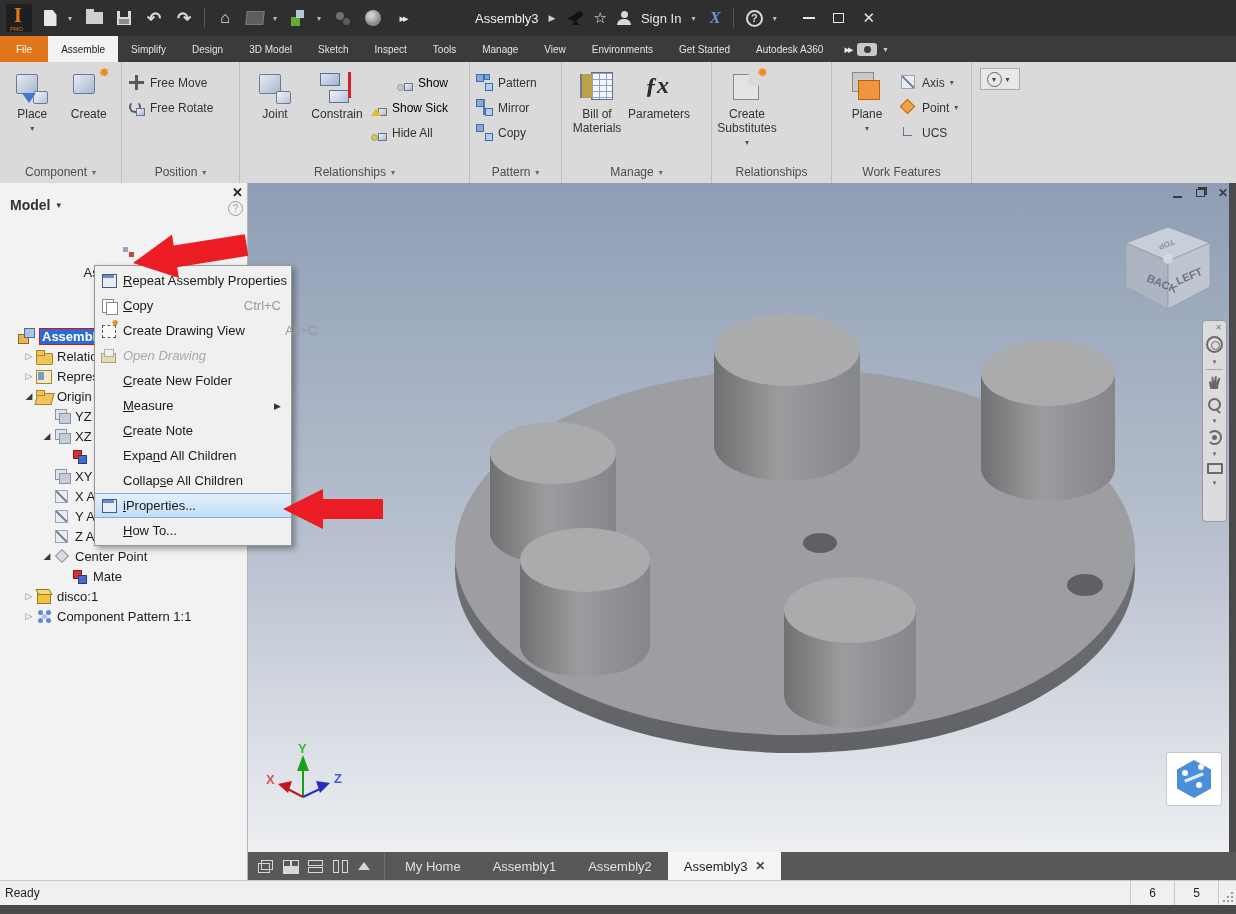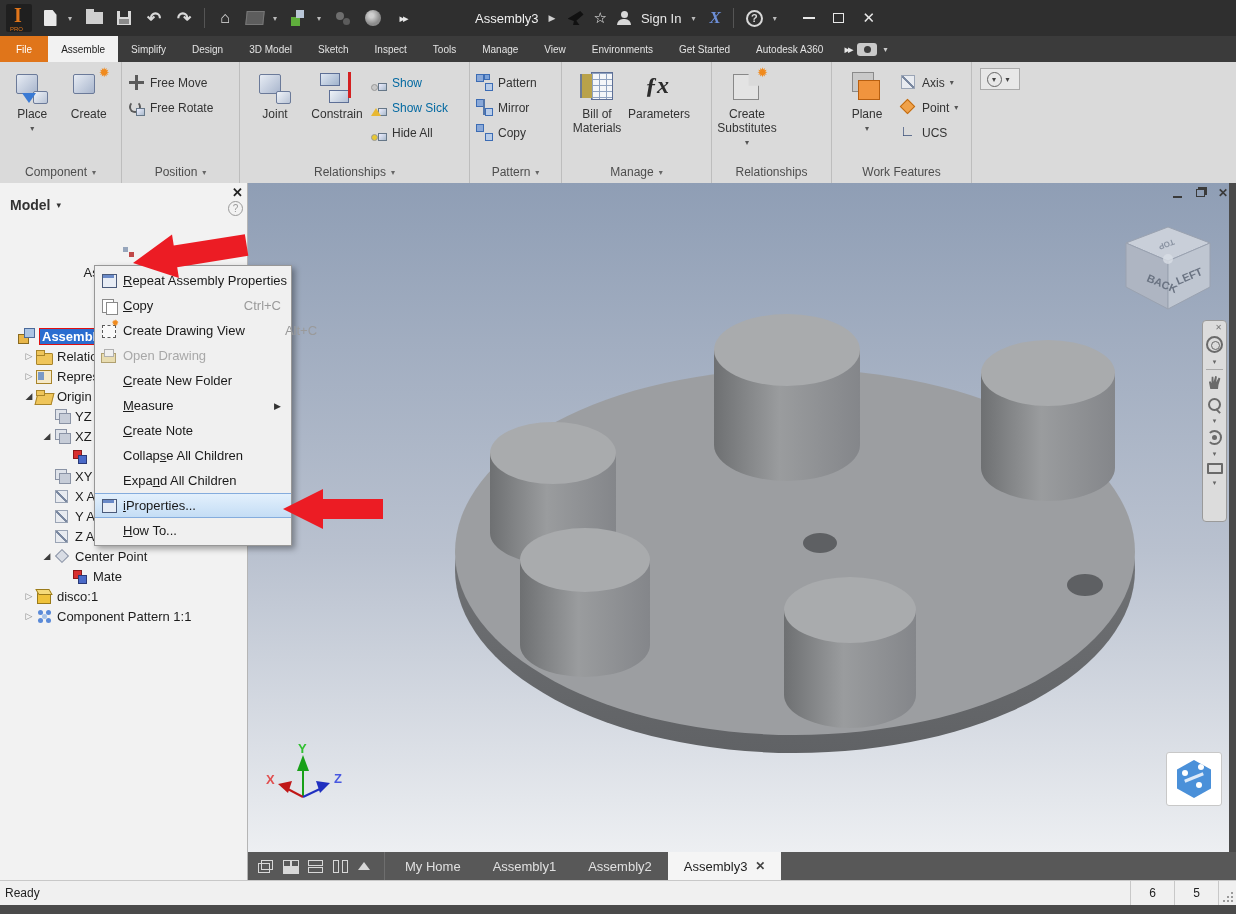--- a/index.html
+++ b/index.html
@@ -85,21 +85,21 @@
   .rpanel-body { flex:1; display:flex; align-items:flex-start; padding:4px 6px 0 6px; gap:4px; }
   .rpanel-label { height:22px; display:flex; align-items:center; justify-content:center; gap:5px;
                   color:#4d4d4d; font-size:12px; }
   .rpanel-label .caret { font-size:8px; color:#666; }
   .bigbtn { width:58px; display:flex; flex-direction:column; align-items:center; gap:2px;
             padding-top:4px; color:#333; text-align:center; line-height:1.15; font-size:12px; }
   .bigbtn .ric { width:36px; height:36px; position:relative; }
   .bigbtn .bcaret { font-size:8px; color:#555; }
   .smallcol { display:flex; flex-direction:column; justify-content:flex-start; gap:8px; padding-top:8px; }
   .smallbtn { display:flex; align-items:center; gap:5px; color:#333; font-size:12px; white-space:nowrap; }
-  .smallbtn.disabled { color:#0369a1; }
+  .smallbtn.disabled { color:#000000;justify-content:flex-end; }
   .smallbtn .sic { width:17px; height:17px; position:relative; flex:none; }
   .smallbtn .scaret { font-size:8px; color:#555; }
 
   .cubeA { position:absolute; left:2px; top:4px; width:22px; height:20px;
            background:linear-gradient(135deg,#e7ecf4,#a9b6cd); border:1px solid #6b7a99; border-radius:2px; }
   .cubeB { position:absolute; right:2px; bottom:2px; width:15px; height:13px;
            background:linear-gradient(135deg,#f0f3f8,#b9c4d6); border:1px solid #6b7a99; border-radius:2px; }
   .spark { position:absolute; right:-3px; top:-4px; color:#f08a1d; font-size:13px; }
   .bluearrow { position:absolute; left:8px; bottom:3px; width:0; height:0;
                border-left:7px solid transparent; border-right:7px solid transparent; border-top:10px solid #3a7ad4; }
@@ -226,21 +226,21 @@
                  box-shadow:16px -6px 0 #fff, 14px 12px 0 #fff; }
 
   
   #menu { position:absolute; left:94px; top:265px; width:198px; background:#f0f0f0;
           border:1px solid #979797; box-shadow:3px 3px 6px rgba(0,0,0,.35); padding:2px 0; z-index:30; }
   .mitem { height:25px; display:flex; align-items:center; position:relative; padding-right:6px; }
   .mgutter { width:28px; flex:none; display:flex; align-items:center; justify-content:center; }
   .mlabel { flex:1; font-size:13px; color:#1a1a1a; white-space:nowrap; }
   .mshort { font-size:13px; color:#9a9a9a; padding-right:4px;margin-left:40px; }
   .msub { font-size:9px; color:#333; padding-right:4px; }
-  .mitem.disabled .mlabel { color:#a8a8a8; }
+  .mitem.disabled .mlabel { color:#a8a8a8;font-style:italic; }
   .mitem.highlight { background:linear-gradient(#e3f0fc,#c4ddf5); border-top:1px solid #84acdd; border-bottom:1px solid #84acdd; }
   .mitem u { text-decoration:underline; }
   .mi { width:16px; height:15px; position:relative; display:inline-block; }
   .mi-iproperties-icon::before { content:""; position:absolute; left:1px; top:1px; width:13px; height:12px; background:#e8edf5; border:1px solid #4a5a7a; }
   .mi-iproperties-icon::after { content:""; position:absolute; left:2px; top:2px; width:11px; height:3px; background:#6a8ac8; }
   .mi-copy-icon::before { content:""; position:absolute; left:1px; top:1px; width:10px; height:12px; background:#fff; border:1px solid #8a8a8a; }
   .mi-copy-icon::after { content:""; position:absolute; left:5px; top:4px; width:10px; height:11px; background:#fff; border:1px solid #8a8a8a; }
   .mi-drawing-view-icon::before { content:""; position:absolute; left:1px; top:2px; width:12px; height:11px; background:#fafafa; border:1px dashed #5a5a5a; }
   .mi-drawing-view-icon::after { content:"✹"; position:absolute; right:-2px; top:-5px; color:#f08a1d; font-size:9px; }
   .mi-open-drawing-icon::before { content:""; position:absolute; left:0; top:5px; width:13px; height:8px; background:#e8dcb0; border:1px solid #b0a070; }
@@ -797,25 +797,25 @@
         <span class="mgutter"></span>
         <span class="mlabel"><u>M</u>easure</span>
         <span class="msub">▶</span>
       </div>
       <div class="mitem">
         <span class="mgutter"></span>
         <span class="mlabel"><u>C</u>reate Note</span>
       </div>
       <div class="mitem">
         <span class="mgutter"></span>
-        <span class="mlabel">Collap<u>s</u>e All Children</span>
+        <span class="mlabel">Expa<u>n</u>d All Children</span>
       </div>
       <div class="mitem">
         <span class="mgutter"></span>
-        <span class="mlabel">Expa<u>n</u>d All Children</span>
+        <span class="mlabel">Collap<u>s</u>e All Children</span>
       </div>
       <div class="mitem highlight">
         <span class="mgutter">
           <span class="mi mi-iproperties-icon"></span>
         </span>
         <span class="mlabel"><u>i</u>Properties...</span>
       </div>
       <div class="mitem">
         <span class="mgutter"></span>
         <span class="mlabel"><u>H</u>ow To...</span>

